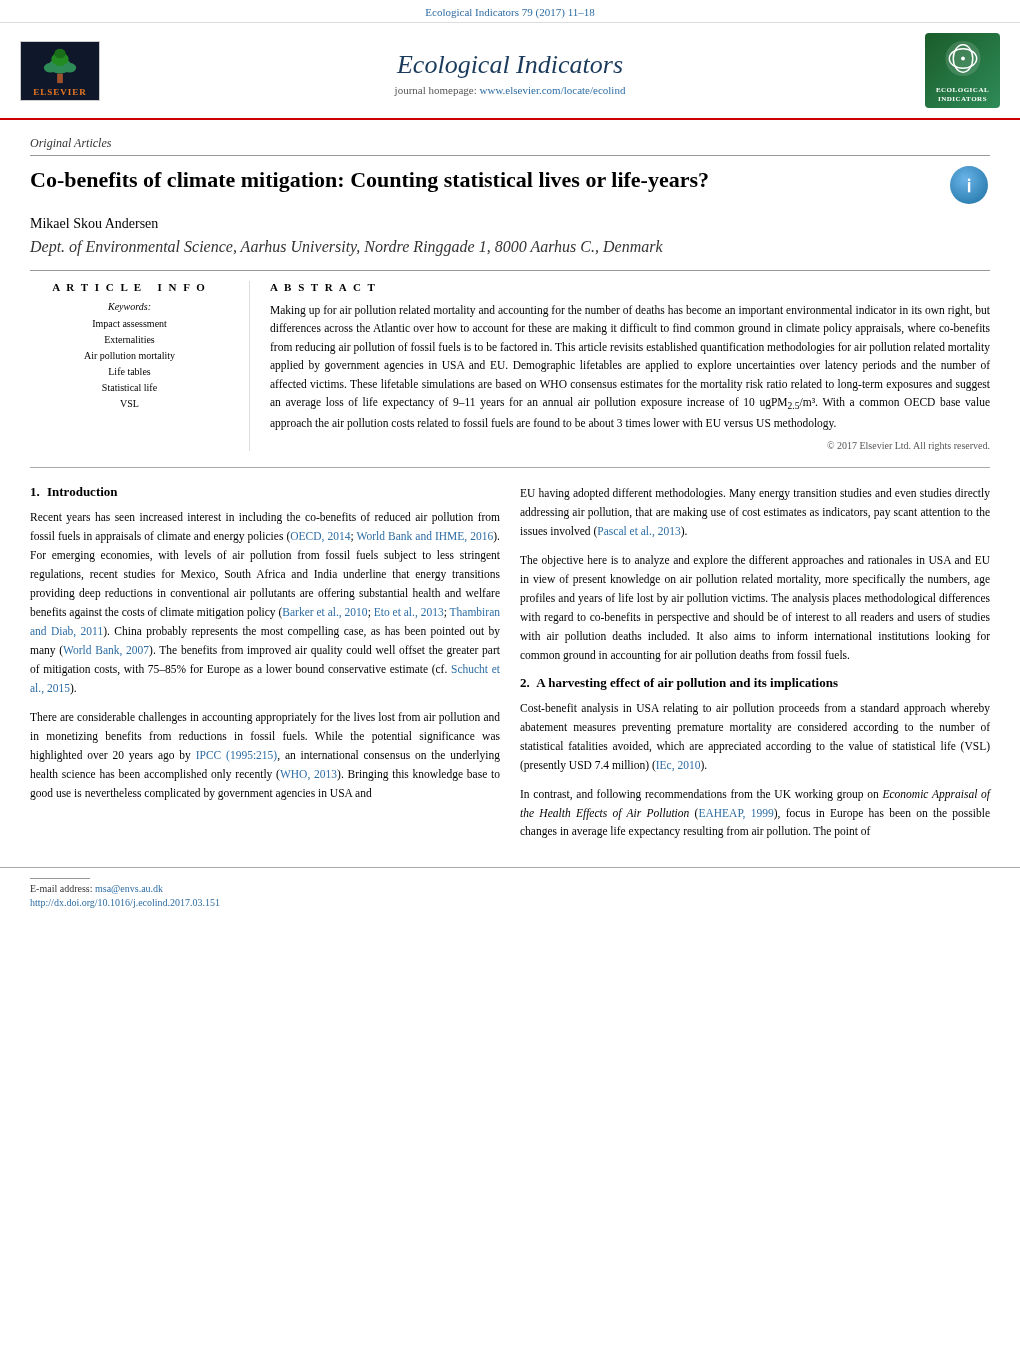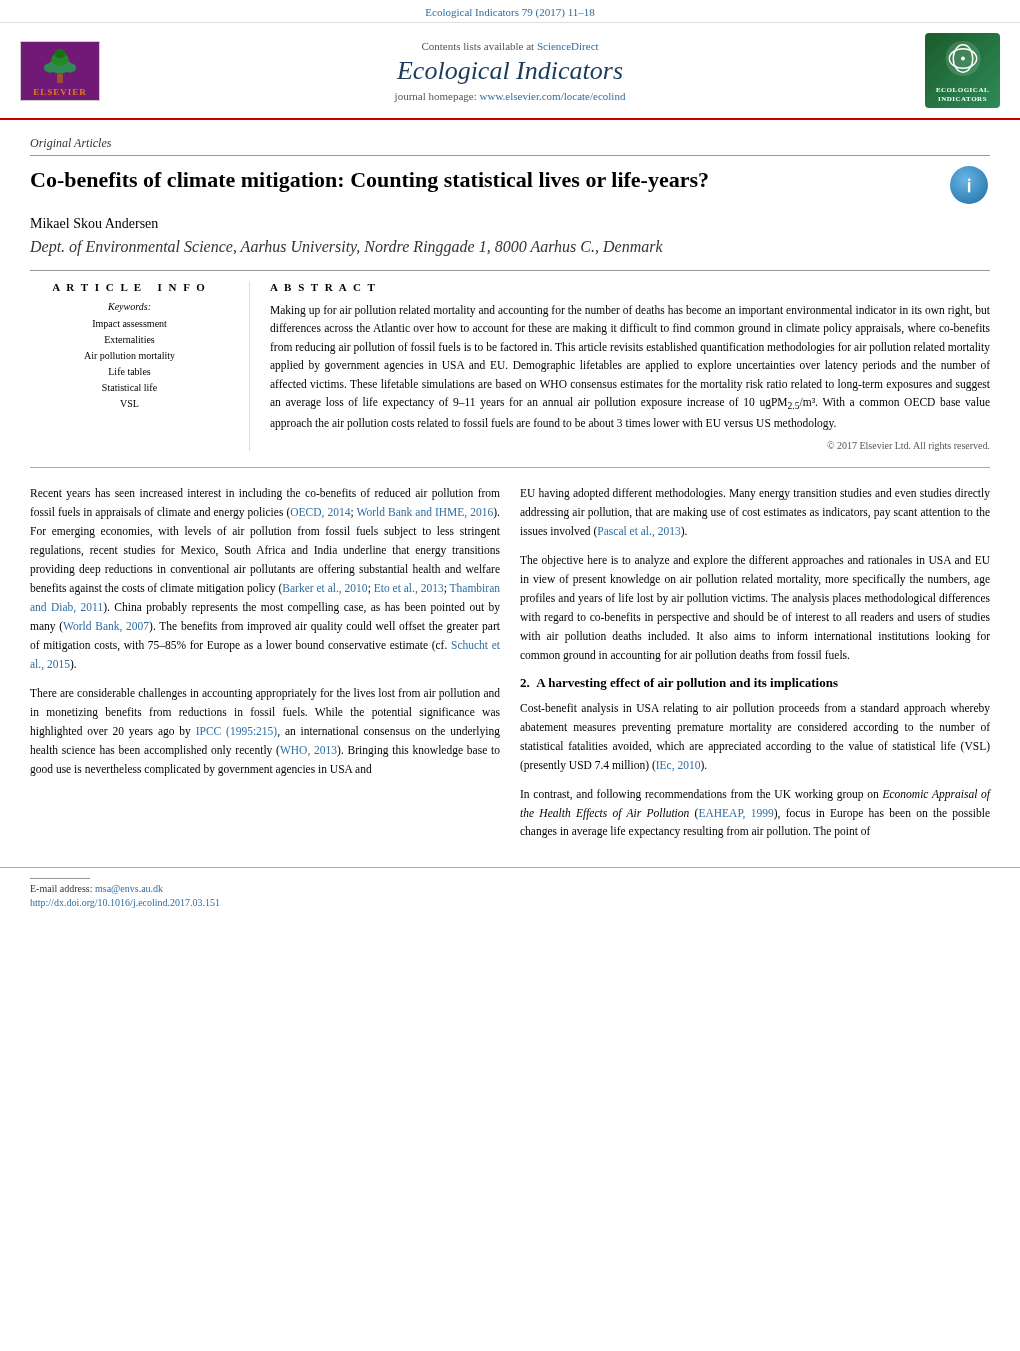--- a/index.html
+++ b/index.html
@@ -35,21 +35,21 @@
       border-bottom: 2px solid #c00;
       gap: 10px;
     }
     .journal-logo-left {
       width: 90px;
       flex-shrink: 0;
     }
     .journal-logo-left .elsevier-logo {
       width: 80px;
       height: 60px;
-      background: #701a75;
+      background: #0f172a;
       border: 1px solid #ccc;
       display: flex;
       flex-direction: column;
       align-items: center;
       justify-content: center;
       overflow: hidden;
     }
     .elsevier-logo .tree-svg {
       width: 60px;
       height: 40px;
@@ -310,23 +310,20 @@
           <ellipse cx="30" cy="15" rx="9" ry="7" fill="#228b22"></ellipse>
           <ellipse cx="30" cy="9" rx="6" ry="5" fill="#1a6e1a"></ellipse>
           <ellipse cx="20" cy="24" rx="7" ry="5" fill="#2e8b57"></ellipse>
           <ellipse cx="40" cy="24" rx="7" ry="5" fill="#2e8b57"></ellipse>
         </svg>
         <div class="elsevier-text">ELSEVIER</div>
       </div>
     </div>
 
     <div class="journal-center">
-      <div class="sciencedirect-link">
-        <span>Contents lists available at </span><a href="#">ScienceDirect</a>
-      </div>
       <div class="journal-title">Ecological Indicators</div>
       <div class="journal-homepage">
         <span>journal homepage: </span><a href="#">www.elsevier.com/locate/ecolind</a>
       </div>
     </div>
 
     <div class="journal-logo-right">
       <div class="eco-logo">
         <svg viewBox="0 0 60 50" width="60" height="50">
           <circle cx="30" cy="22" r="18" fill="rgba(255,255,255,0.15)"></circle>
@@ -390,20 +387,24 @@
         </div>
         <div class="copyright-line">© 2017 Elsevier Ltd. All rights reserved.</div>
       </div>
     </div>
 
     <hr class="section-divider">
 
     <div class="main-content">
 
       <div class="col-left">
+        <div class="section-heading">
+          <span class="section-num">1.</span>
+          <span>Introduction</span>
+        </div>
         <div class="body-text">
           Recent years has seen increased interest in including the co-benefits of reduced air pollution from fossil fuels in appraisals of
           climate and energy policies (<a href="#" class="ref-link">OECD, 2014</a>; <a href="#" class="ref-link">World Bank and IHME,
           2016</a>). For emerging economies, with levels of air pollution from
           fossil fuels subject to less stringent regulations, recent studies for
           Mexico, South Africa and India underline that energy transitions
           providing deep reductions in conventional air pollutants are offering substantial health and welfare benefits against the costs of
           climate mitigation policy (<a href="#" class="ref-link">Barker et al., 2010</a>; <a href="#" class="ref-link">Eto et al., 2013</a>;
           <a href="#" class="ref-link">Thambiran and Diab, 2011</a>). China probably represents the most
           compelling case, as has been pointed out by many (<a href="#" class="ref-link">World Bank,

